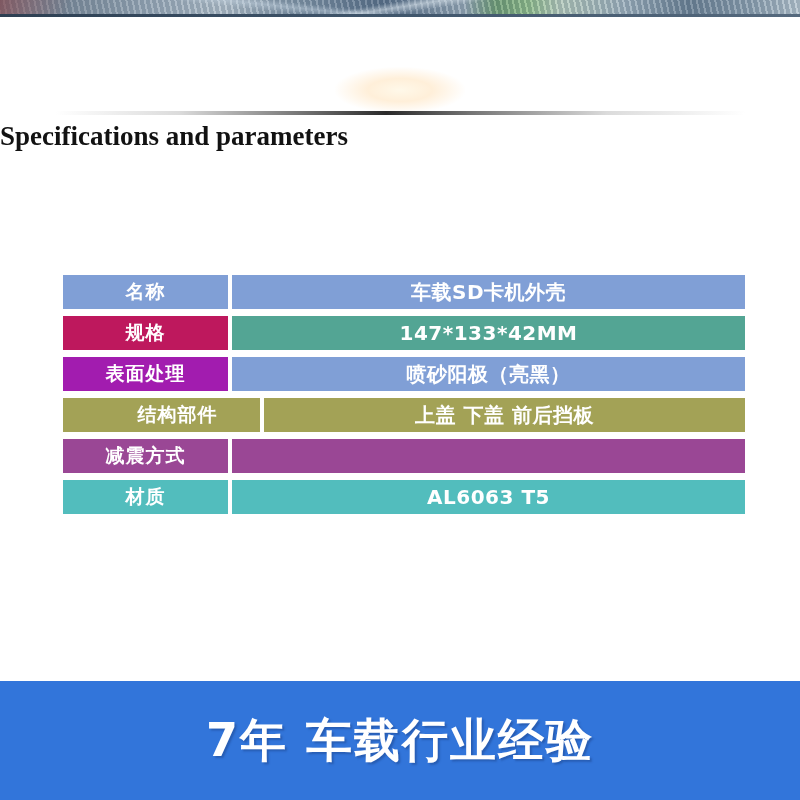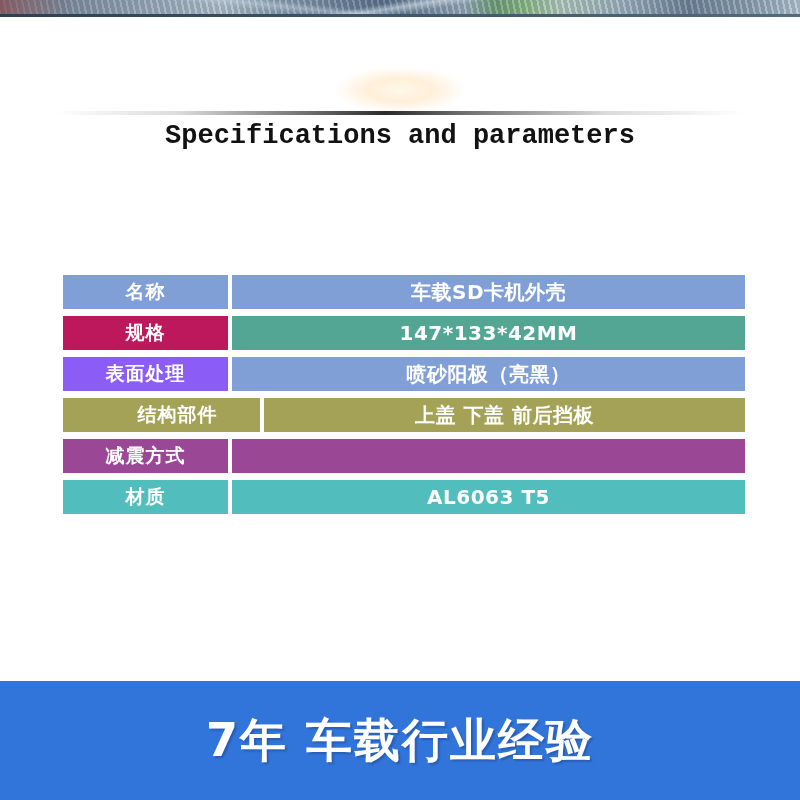--- a/index.html
+++ b/index.html
@@ -106,25 +106,25 @@
       rgba(90,90,90,0.85) 36%,
       #2a2a2a 48%,
       rgba(90,90,90,0.85) 60%,
       rgba(190,190,190,0.55) 80%,
       rgba(255,255,255,0) 100%);
   }
   .sub-title {
     position: absolute;
     top: 104px;
     width: 800px;
-    text-align: center;
+    text-align: left;
     font-size: 27px;
     font-weight: bold;
     color: #121212;
-    font-family: Liberation Mono, monospace;
+    font-family: Liberation Serif, serif;
     letter-spacing: 0px;
     white-space: nowrap;
   }
 
   
   .spec-table {
     position: absolute;
     left: 63px;
     top: 275px;
     width: 682px;
@@ -208,21 +208,21 @@
     <div class="spec-value" style="background: rgb(128, 159, 214);">车载SD卡机外壳</div>
   </div>
 
   <div class="spec-row">
     <div class="spec-label" style="background: #be185d;">规格</div>
     <div class="spec-gap"></div>
     <div class="spec-value" style="background: rgb(83, 165, 148);">147*133*42MM</div>
   </div>
 
   <div class="spec-row">
-    <div class="spec-label" style="background: #8b5cf6;">表面处理</div>
+    <div class="spec-label" style="background: #a21caf;">表面处理</div>
     <div class="spec-gap"></div>
     <div class="spec-value" style="background: rgb(128, 159, 214);">喷砂阳极（亮黑）</div>
   </div>
 
   <div class="spec-row">
     <div class="spec-label" style="background: rgb(163, 162, 86); padding-left: 32px;">结构部件</div>
     <div class="spec-gap"></div>
     <div class="spec-value" style="background: rgb(163, 162, 86);">上盖 下盖  前后挡板</div>
   </div>
 

